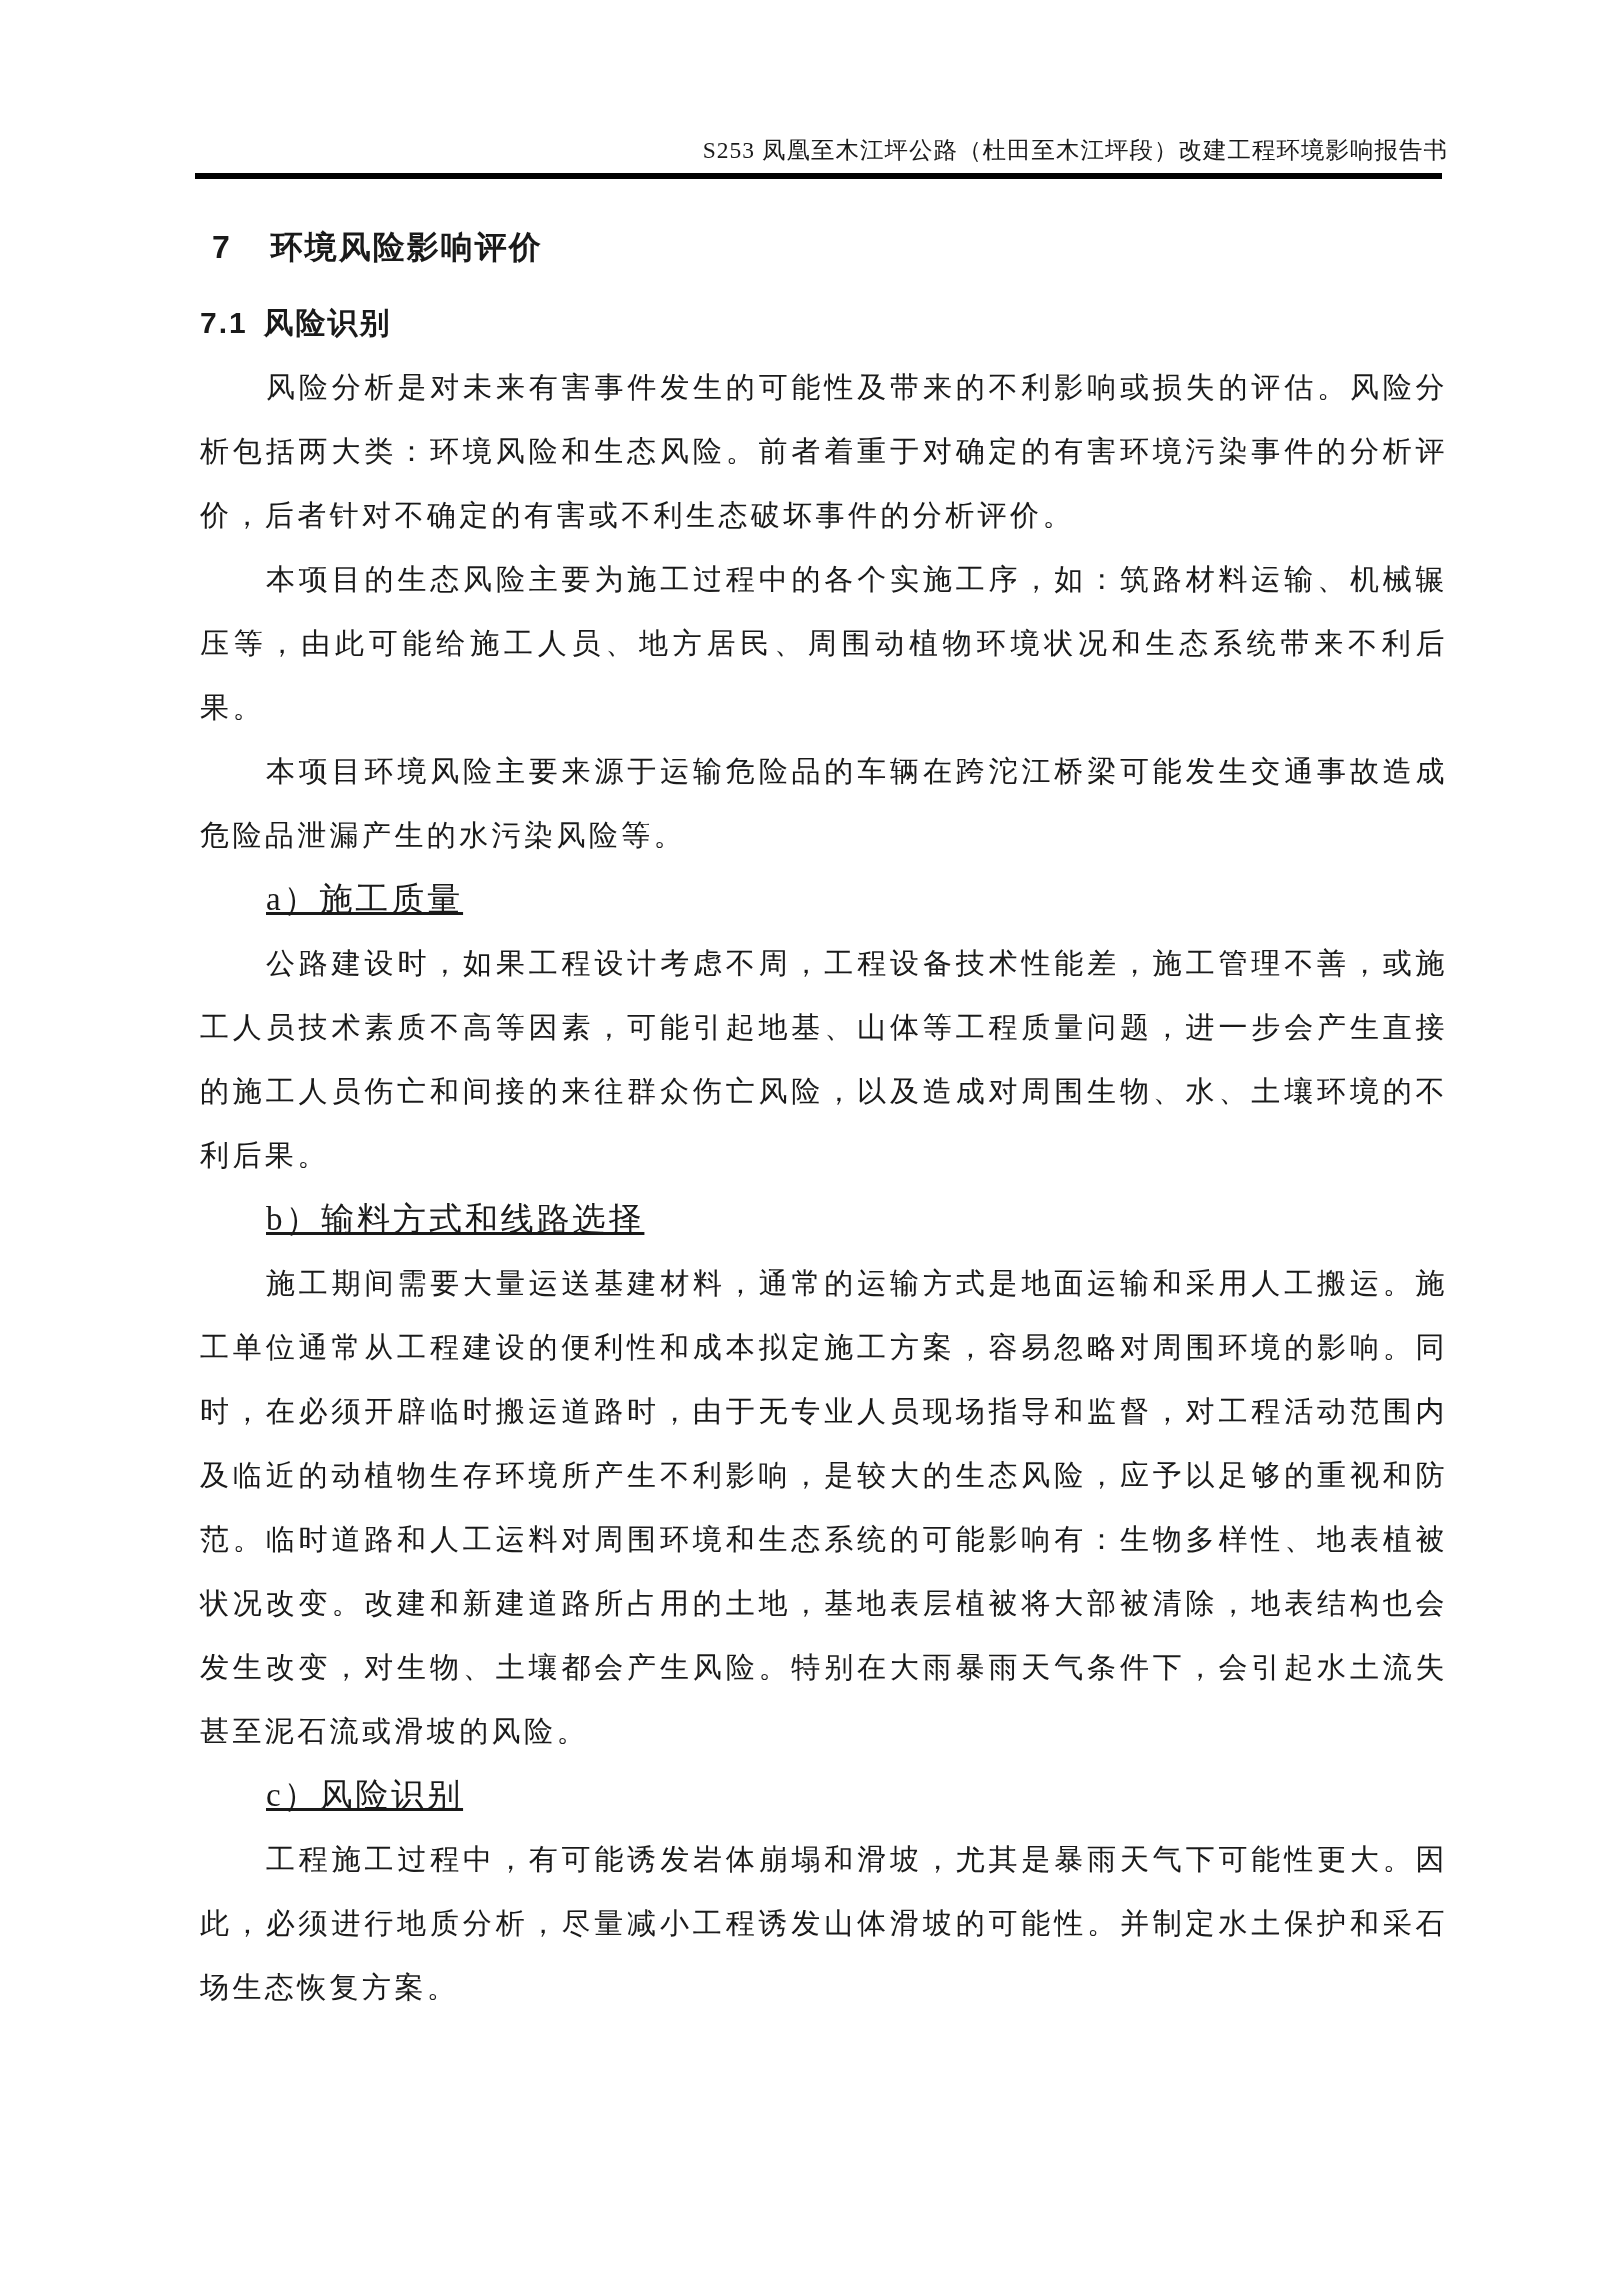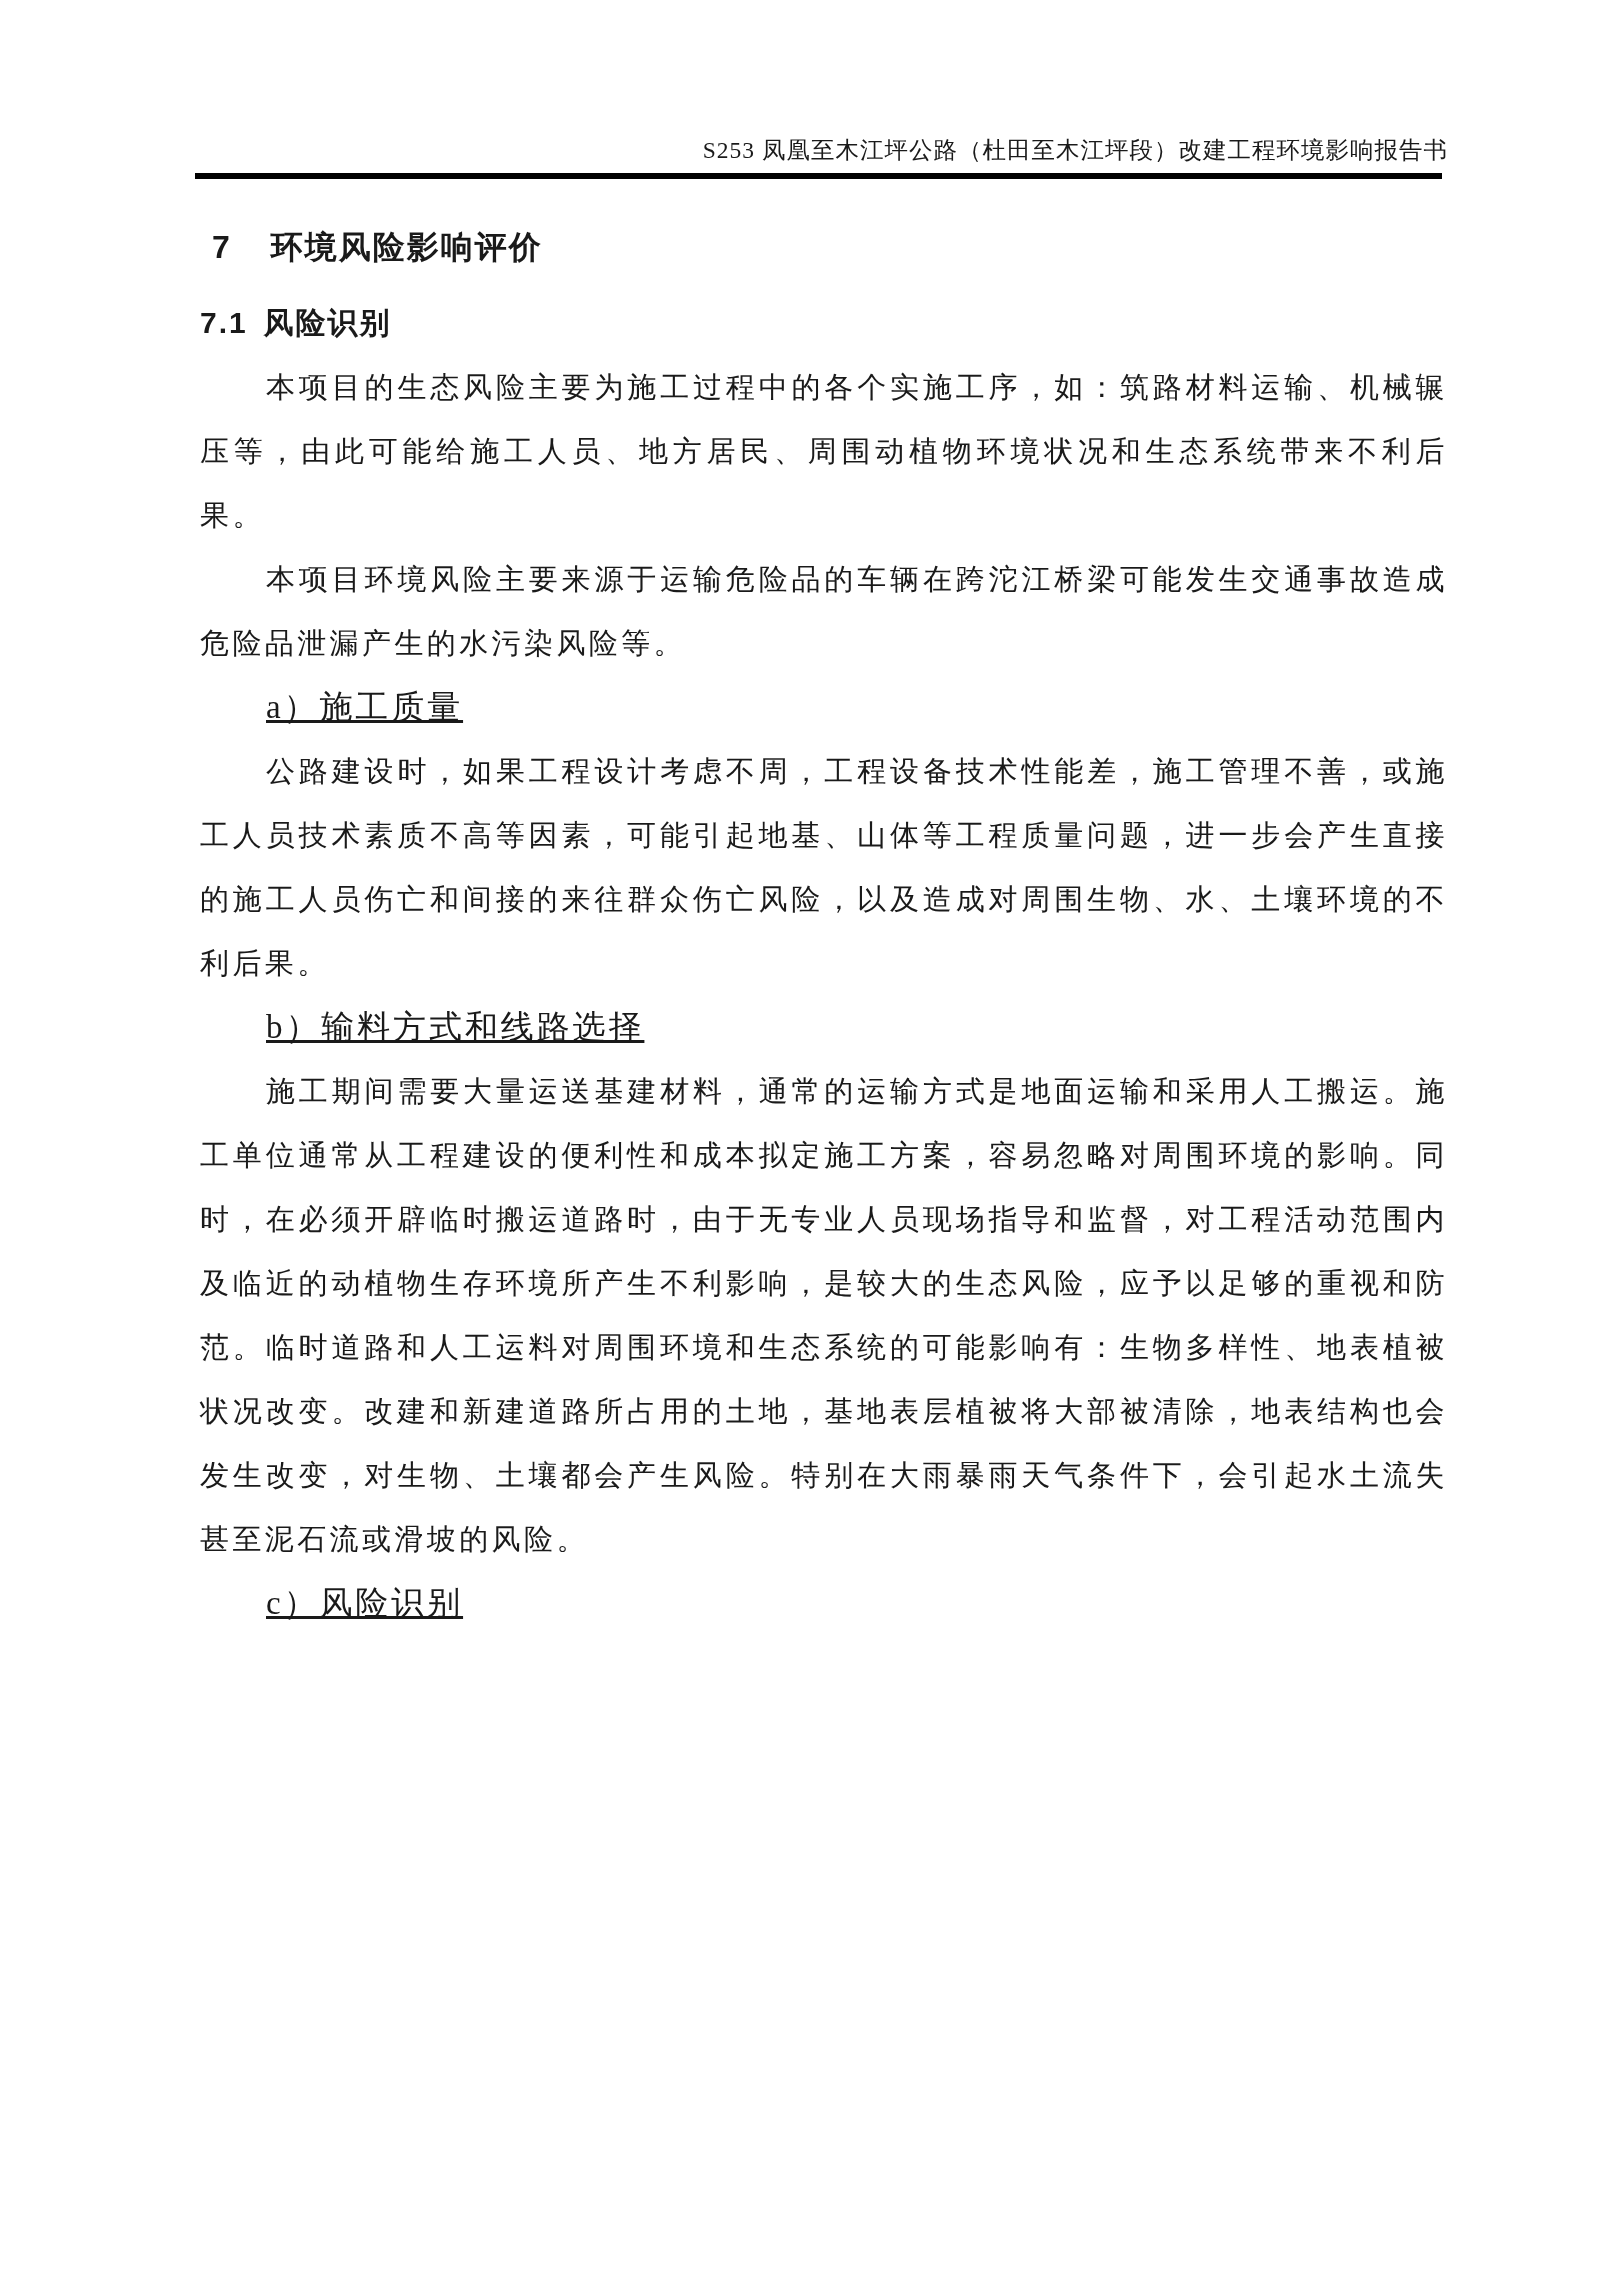--- a/index.html
+++ b/index.html
@@ -99,35 +99,37 @@
   <main class="content">
 
     <h1 class="chapter">
       <span>7</span><span class="title-gap">环境风险影响评价</span>
     </h1>
 
     <h2 class="section">
       <span>7.1</span><span class="title-gap">风险识别</span>
     </h2>
 
+    <p class="body-para">风险分析是对未来有害事件发生的可能性及带来的不利影响或损失的评估。风险分析包括两大类：环境风险和生态风险。前者着重于对确定的有害环境污染事件的分析评价，后者针对不确定的有害或不利生态破坏事件的分析评价。</p>
 
     <p class="body-para">本项目的生态风险主要为施工过程中的各个实施工序，如：筑路材料运输、机械辗压等，由此可能给施工人员、地方居民、周围动植物环境状况和生态系统带来不利后果。</p>
 
     <p class="body-para">本项目环境风险主要来源于运输危险品的车辆在跨沱江桥梁可能发生交通事故造成危险品泄漏产生的水污染风险等。</p>
 
 
     <p class="item-label">a）施工质量</p>
 
     <p class="body-para">公路建设时，如果工程设计考虑不周，工程设备技术性能差，施工管理不善，或施工人员技术素质不高等因素，可能引起地基、山体等工程质量问题，进一步会产生直接的施工人员伤亡和间接的来往群众伤亡风险，以及造成对周围生物、水、土壤环境的不利后果。</p>
 
     <p class="item-label">b）输料方式和线路选择</p>
 
     <p class="body-para">施工期间需要大量运送基建材料，通常的运输方式是地面运输和采用人工搬运。施工单位通常从工程建设的便利性和成本拟定施工方案，容易忽略对周围环境的影响。同时，在必须开辟临时搬运道路时，由于无专业人员现场指导和监督，对工程活动范围内及临近的动植物生存环境所产生不利影响，是较大的生态风险，应予以足够的重视和防范。临时道路和人工运料对周围环境和生态系统的可能影响有：生物多样性、地表植被状况改变。改建和新建道路所占用的土地，基地表层植被将大部被清除，地表结构也会发生改变，对生物、土壤都会产生风险。特别在大雨暴雨天气条件下，会引起水土流失甚至泥石流或滑坡的风险。</p>
 
     <p class="item-label">c）风险识别</p>
 
+    <p class="body-para">工程施工过程中，有可能诱发岩体崩塌和滑坡，尤其是暴雨天气下可能性更大。因此，必须进行地质分析，尽量减小工程诱发山体滑坡的可能性。并制定水土保护和采石场生态恢复方案。</p>
 
   </main>
 
   <div class="page-number">114</div>
 
 </div>
 
 
 </body></html>

